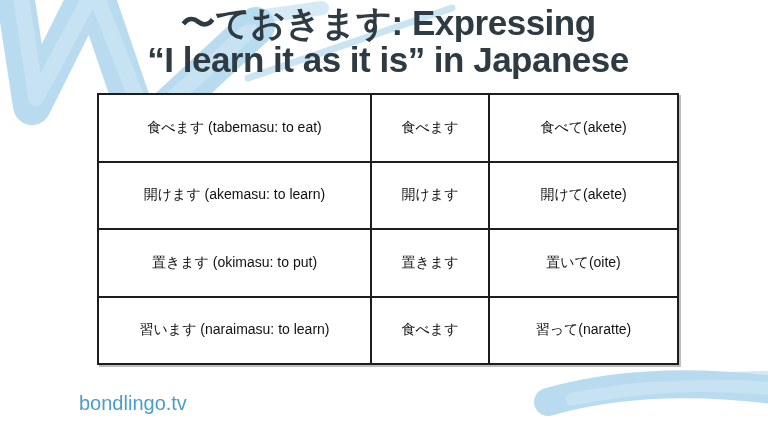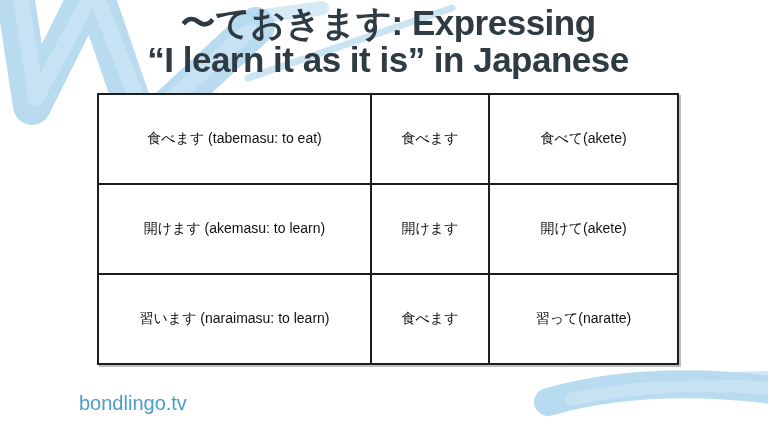--- a/index.html
+++ b/index.html
@@ -108,20 +108,25 @@
         <td>食べます (tabemasu: to eat)</td>
         <td>食べます</td>
         <td>食べて(akete)</td>
       </tr>
       <tr>
         <td>開けます (akemasu: to learn)</td>
         <td>開けます</td>
         <td>開けて(akete)</td>
       </tr>
       <tr>
+        <td>置きます (okimasu: to put)</td>
+        <td>置きます</td>
+        <td>置いて(oite)</td>
+      </tr>
+      <tr>
         <td>習います (naraimasu: to learn)</td>
         <td>食べます</td>
         <td>習って(naratte)</td>
       </tr>
     </tbody>
   </table>
 
   <div class="watermark">bondlingo.tv</div>
 
 </div>

